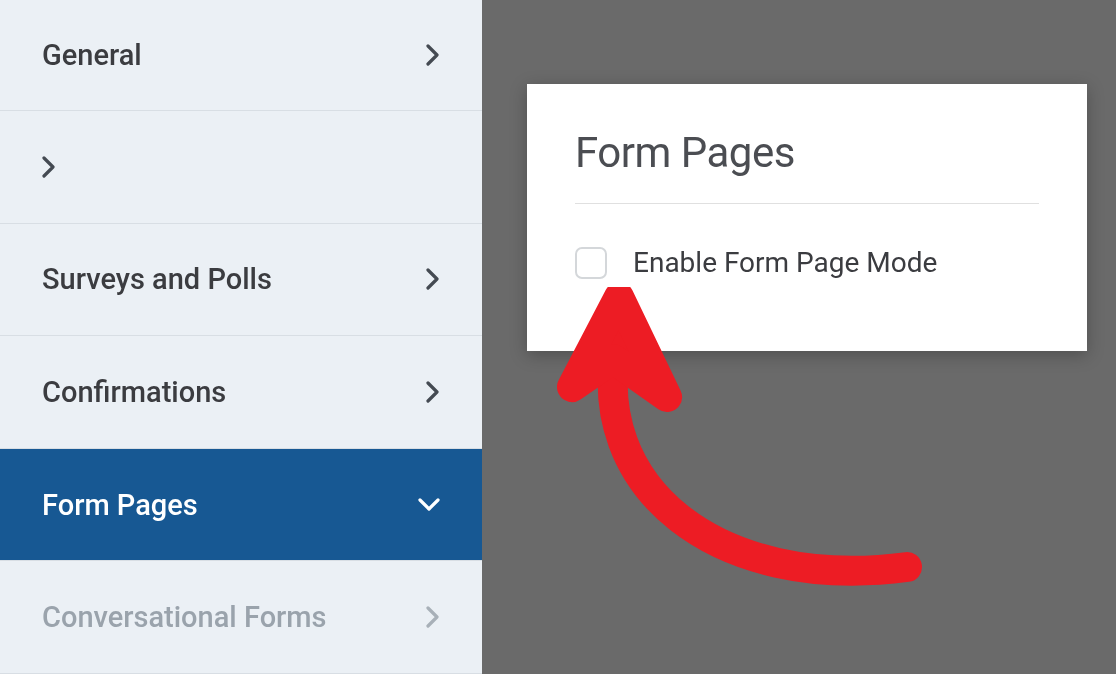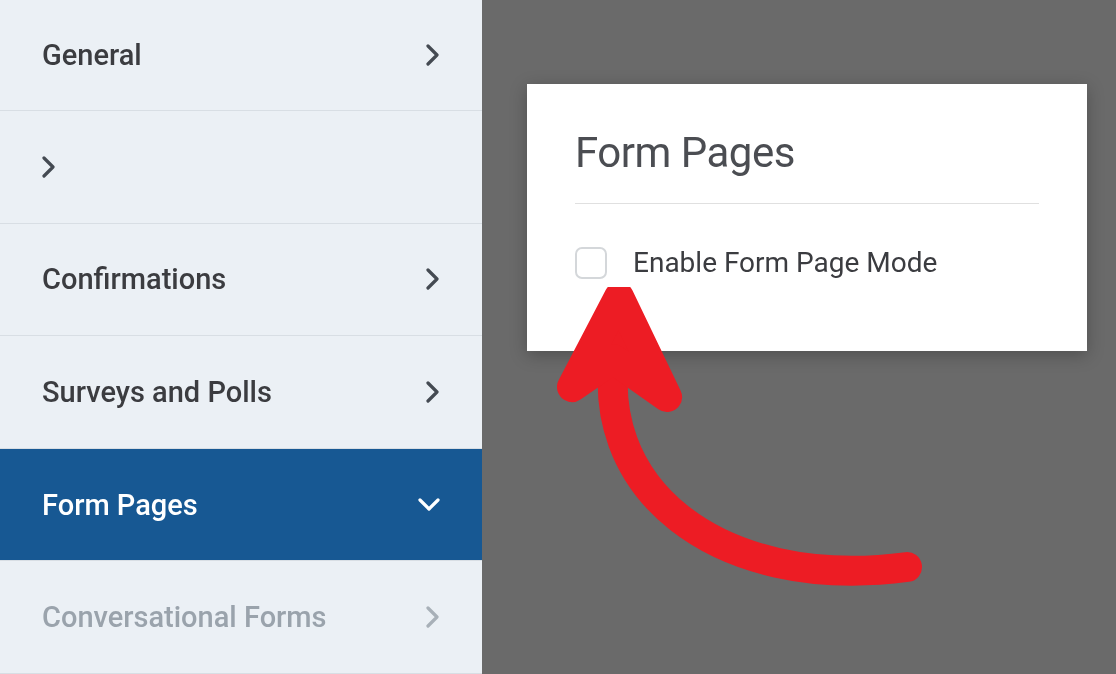--- a/index.html
+++ b/index.html
@@ -160,30 +160,30 @@
 
   <div class="sidebar-item">
     <span class="sidebar-arrow">
       <svg viewBox="0 0 14 22">
           <path d="M2 2 L11 11 L2 20"></path>
         </svg>
     </span>
   </div>
 
   <div class="sidebar-item">
+    <span class="sidebar-label">Surveys and Polls</span>
+    <span class="sidebar-arrow">
+      <svg viewBox="0 0 14 22">
+          <path d="M2 2 L11 11 L2 20"></path>
+        </svg>
+    </span>
+  </div>
+
+  <div class="sidebar-item">
     <span class="sidebar-label">Confirmations</span>
-    <span class="sidebar-arrow">
-      <svg viewBox="0 0 14 22">
-          <path d="M2 2 L11 11 L2 20"></path>
-        </svg>
-    </span>
-  </div>
-
-  <div class="sidebar-item">
-    <span class="sidebar-label">Surveys and Polls</span>
     <span class="sidebar-arrow">
       <svg viewBox="0 0 14 22">
           <path d="M2 2 L11 11 L2 20"></path>
         </svg>
     </span>
   </div>
 
   <div class="sidebar-item active">
     <span class="sidebar-label">Form Pages</span>
     <span class="sidebar-arrow">

